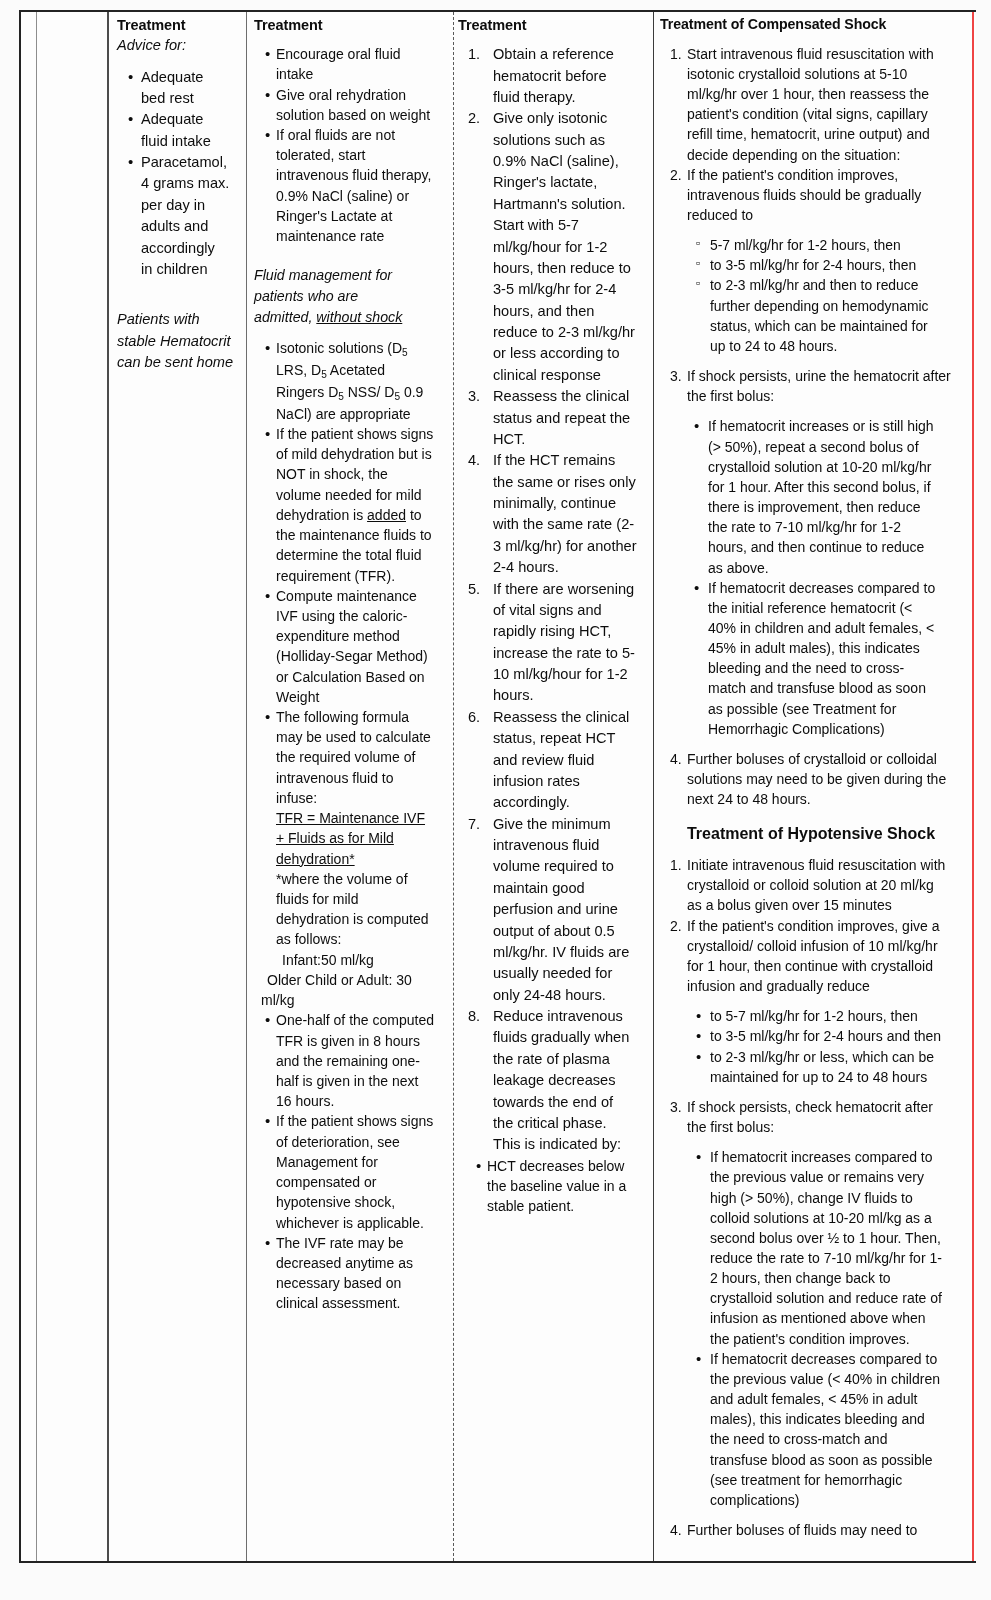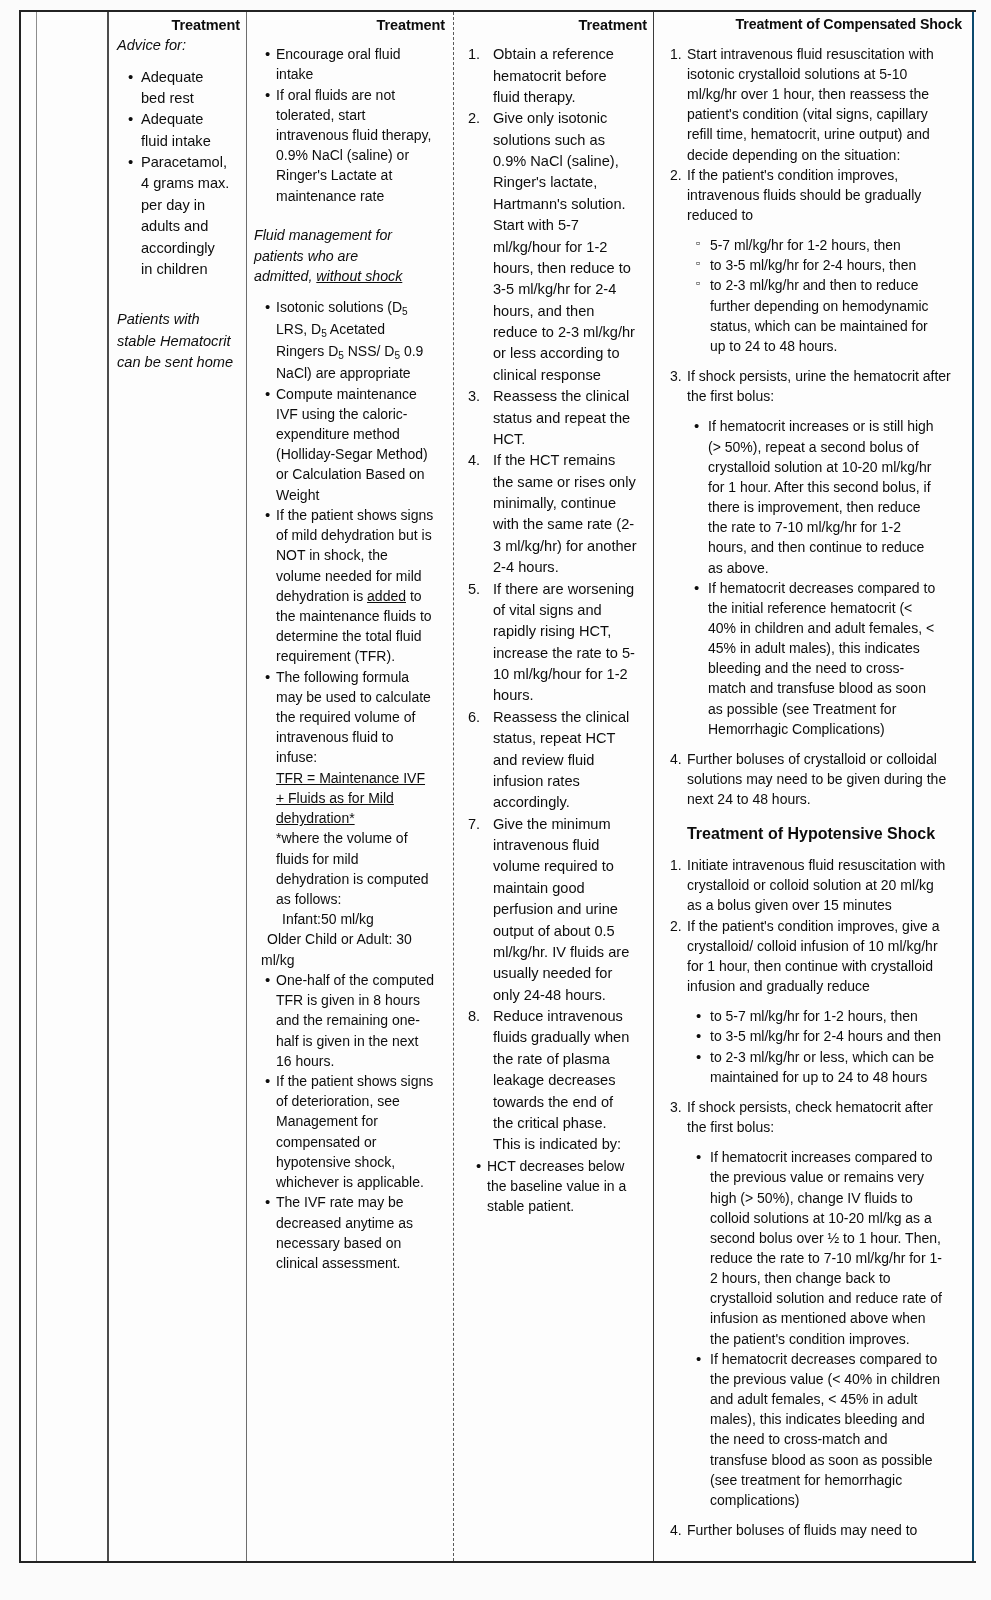--- a/index.html
+++ b/index.html
@@ -62,28 +62,28 @@
     border-right: 1px dashed #5a5a5a;
     padding: 4px 8px 0 7px;
   }
   .col-iv {
     width: 200px;
     border-right: 1.5px solid #3b3b3b;
     padding: 4px 6px 0 4px;
   }
   .col-shock {
     width: 320px;
-    border-right: 2px solid #0c4a6e;
+    border-right: 2px solid #ef4444;
     padding: 4px 10px 0 6px;
   }
 
   
   .hdr {
     font-weight: bold;
-    text-align: right;
+    text-align: left;
     font-size: 14.5px;
     line-height: 1.25;
     margin: 0 0 1px 0;
     letter-spacing: -0.1px;
   }
   .hdr-wide { font-size: 14.2px; }
   .subhdr {
     font-weight: bold;
     text-align: center;
     font-size: 16px;
@@ -178,35 +178,36 @@
         <li>Paracetamol, 4 grams max. per day in adults and accordingly in children</li>
       </ul>
       <div class="gap"></div>
       <p class="ptext">Patients with stable Hematocrit can be sent home</p>
     </div>
 
     <div class="col col-oral">
       <div class="hdr">Treatment</div>
       <ul class="b narrow">
         <li>Encourage oral fluid intake</li>
+        <li>Give oral rehydration solution based on weight</li>
         <li>If oral fluids are not tolerated, start intravenous fluid therapy, 0.9% NaCl (saline) or Ringer's Lactate at maintenance rate</li>
       </ul>
 
       <div class="gap-sm"></div>
 
       <p class="italic-block">
         <span>Fluid management for</span><br>
         <span>patients who are</span><br>
         <span>admitted, </span><span class="u">without shock</span>
       </p>
 
       <ul class="b narrow">
         <li><span>Isotonic solutions (D</span><span class="sup">5</span><span> LRS, D</span><span class="sup">5</span><span> Acetated Ringers D</span><span class="sup">5</span><span> NSS/ D</span><span class="sup">5</span><span> 0.9 NaCl) are appropriate</span></li>
+        <li><span>If the patient shows signs of mild dehydration but is NOT in shock, the volume needed for mild dehydration is </span><span class="u">added</span><span> to the maintenance fluids to determine the total fluid requirement (TFR).</span></li>
         <li>Compute maintenance IVF using the caloric-expenditure method (Holliday-Segar Method) or Calculation Based on Weight</li>
-        <li><span>If the patient shows signs of mild dehydration but is NOT in shock, the volume needed for mild dehydration is </span><span class="u">added</span><span> to the maintenance fluids to determine the total fluid requirement (TFR).</span></li>
         <li>
           <span>The following formula may be used to calculate the required volume of intravenous fluid to infuse:</span>
           <span class="u" style="display:block">TFR = Maintenance IVF</span>
           <span class="u" style="display:block">+ Fluids as for Mild</span>
           <span class="u" style="display:block">dehydration*</span>
           <span style="display:block">*where the volume of fluids for mild dehydration is computed as follows:</span>
           <span style="display:block; padding-left:6px">Infant:50 ml/kg</span>
           <span style="display:block; text-indent:6px; margin-left:-15px">Older Child or Adult: 30 ml/kg</span>
         </li>
         <li>One-half of the computed TFR is given in 8 hours and the remaining one-half is given in the next 16 hours.</li>

